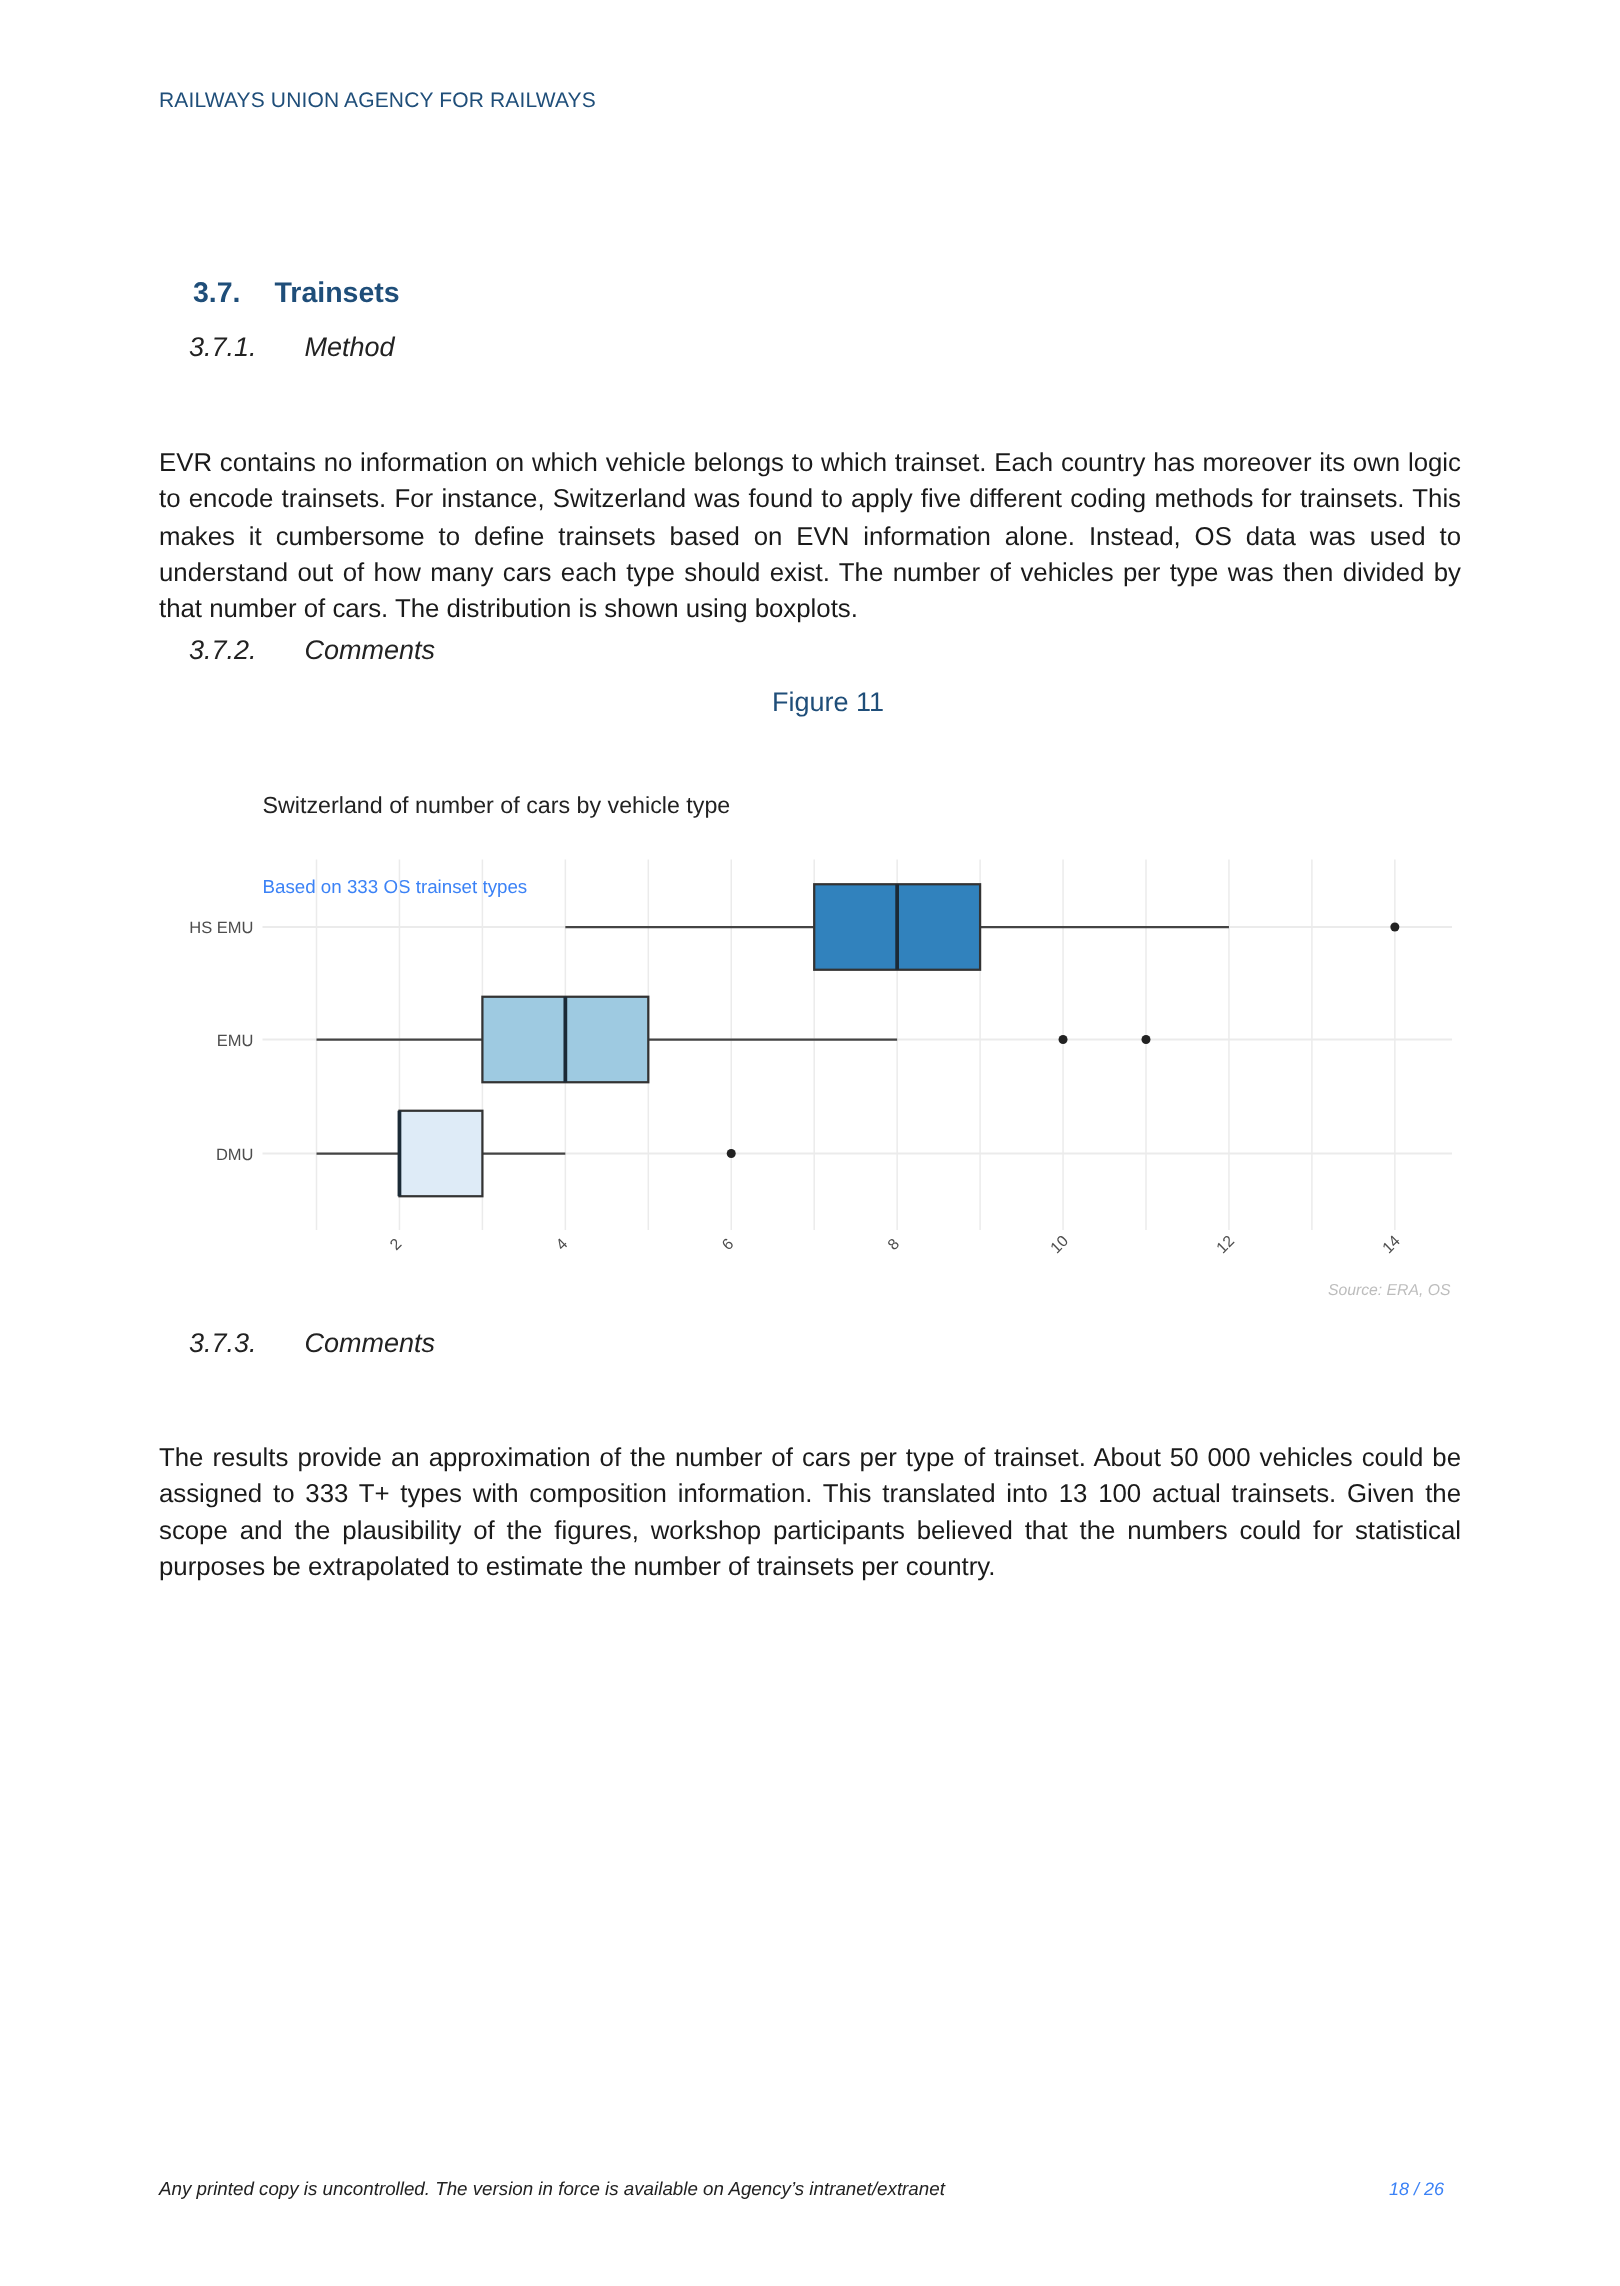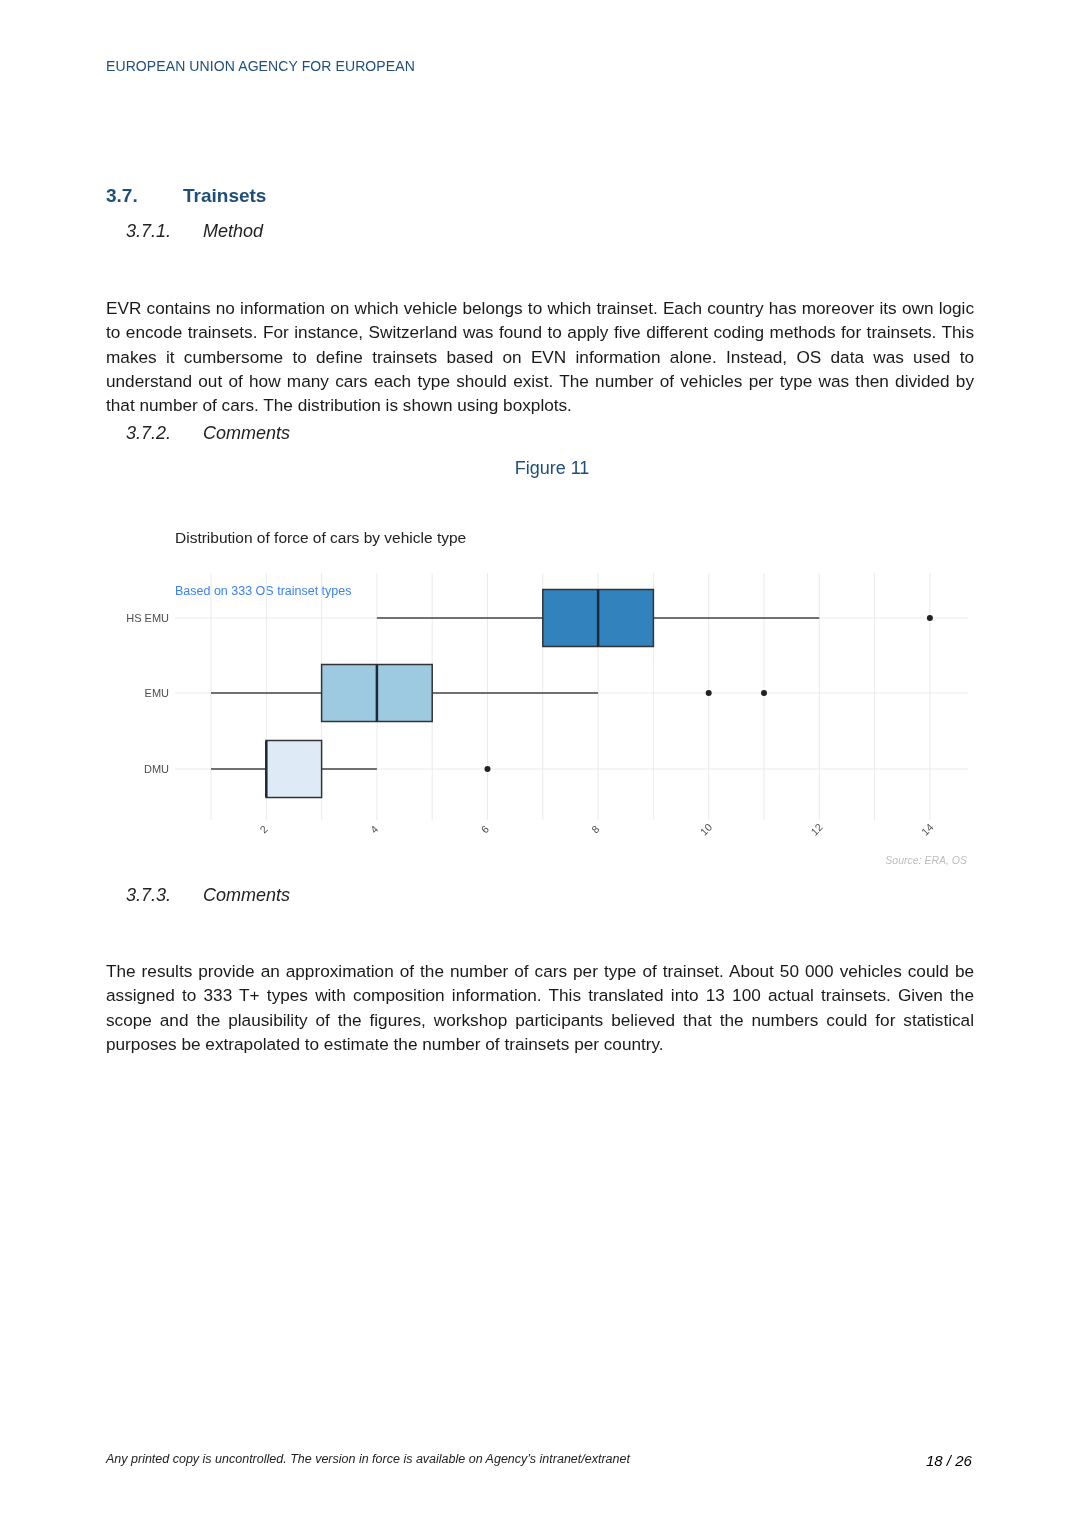--- a/index.html
+++ b/index.html
@@ -1,54 +1,54 @@
 <!DOCTYPE html>
 <html><head>
 <meta charset="utf-8">
 <style>
   html, body { margin: 0; padding: 0; background: #ffffff; }
   body { width: 1080px; height: 1524px; position: relative; overflow: hidden;
          font-family: "Liberation Sans", sans-serif; color: #1a1a1a; }
   .header { position: absolute; left: 106px; top: 58px; font-size: 14px; color: #1f4e79; letter-spacing: 0.1px; }
-  .h2 { position: absolute; left: 106px; top: 185px; font-size: 19px; font-weight: bold; color: #1f4e79; }
+  .h2 { position: absolute; left: 106px; top: 185px; font-size: 19px; font-weight: bold; color: #1f4e79; text-align: center; }
   .h2 .num { display: inline-block; width: 77px; }
   .h3 { position: absolute; left: 106px; font-size: 18px; font-style: italic; color: #222; margin-left: 20px; }
   .h3 .num { display: inline-block; width: 77px; }
   .para { position: absolute; left: 106px; width: 868px; font-size: 17.2px; line-height: 24.3px; text-align: justify; color: #1a1a1a; margin-top: 40px; }
   .fig-caption { position: absolute; left: 0; width: 1080px; top: 458px; text-align: center; font-size: 18px; color: #1f4e79; padding-left: 12px; }
   .chart { position: absolute; left: 120px; top: 520px; width: 860px; height: 360px; }
   .chart-title { position: absolute; left: 55px; top: 9px; font-size: 15.5px; color: #222; }
   .chart-subtitle { position: absolute; left: 55px; top: 32px; font-size: 12.5px; color: #3b82f6; margin-top: 32px; }
   .source { position: absolute; right: 13px; top: 334px; font-size: 10.5px; font-style: italic; color: #bdbdbd; text-align: right; }
   .footer-left { position: absolute; left: 106px; top: 1452px; font-size: 12.5px; font-style: italic; color: #222; text-align: right; }
-  .footer-right { position: absolute; left: 926px; top: 1452px; font-size: 15px; font-style: italic; color: #000000; }
+  .footer-right { position: absolute; left: 926px; top: 1452px; font-size: 12px; font-style: italic; color: #3b82f6; }
 </style>
 </head>
 <body>
 
-<div class="header">EUROPEAN UNION AGENCY FOR EUROPEAN</div>
+<div class="header">RAILWAYS UNION AGENCY FOR RAILWAYS</div>
 
 <div class="h2">
   <span class="num">3.7.</span><span>Trainsets</span>
 </div>
 
 <div class="h3" style="top:221px">
   <span class="num">3.7.1.</span><span>Method</span>
 </div>
 
 <div class="para" style="top:256px">EVR contains no information on which vehicle belongs to which trainset. Each country has moreover its own logic to encode trainsets. For instance, Switzerland was found to apply five different coding methods for trainsets. This makes it cumbersome to define trainsets based on EVN information alone. Instead, OS data was used to understand out of how many cars each type should exist. The number of vehicles per type was then divided by that number of cars. The distribution is shown using boxplots.</div>
 
 <div class="h3" style="top:423px">
   <span class="num">3.7.2.</span><span>Comments</span>
 </div>
 
 <div class="fig-caption">Figure 11</div>
 
 <div class="chart">
-  <div class="chart-title">Distribution of force of cars by vehicle type</div>
+  <div class="chart-title">Switzerland of number of cars by vehicle type</div>
   <div class="chart-subtitle">Based on 333 OS trainset types</div>
   <svg id="plot" width="860" height="360" style="position:absolute;left:0;top:0">
       <line x1="91" x2="91" y1="53" y2="300" stroke="#ebebeb" stroke-width="1"></line>
       <line x1="146.3" x2="146.3" y1="53" y2="300" stroke="#ebebeb" stroke-width="1"></line>
       <line x1="201.6" x2="201.6" y1="53" y2="300" stroke="#ebebeb" stroke-width="1"></line>
       <line x1="256.9" x2="256.9" y1="53" y2="300" stroke="#ebebeb" stroke-width="1"></line>
       <line x1="312.2" x2="312.2" y1="53" y2="300" stroke="#ebebeb" stroke-width="1"></line>
       <line x1="367.5" x2="367.5" y1="53" y2="300" stroke="#ebebeb" stroke-width="1"></line>
       <line x1="422.79999999999995" x2="422.79999999999995" y1="53" y2="300" stroke="#ebebeb" stroke-width="1"></line>
       <line x1="478.09999999999997" x2="478.09999999999997" y1="53" y2="300" stroke="#ebebeb" stroke-width="1"></line>

